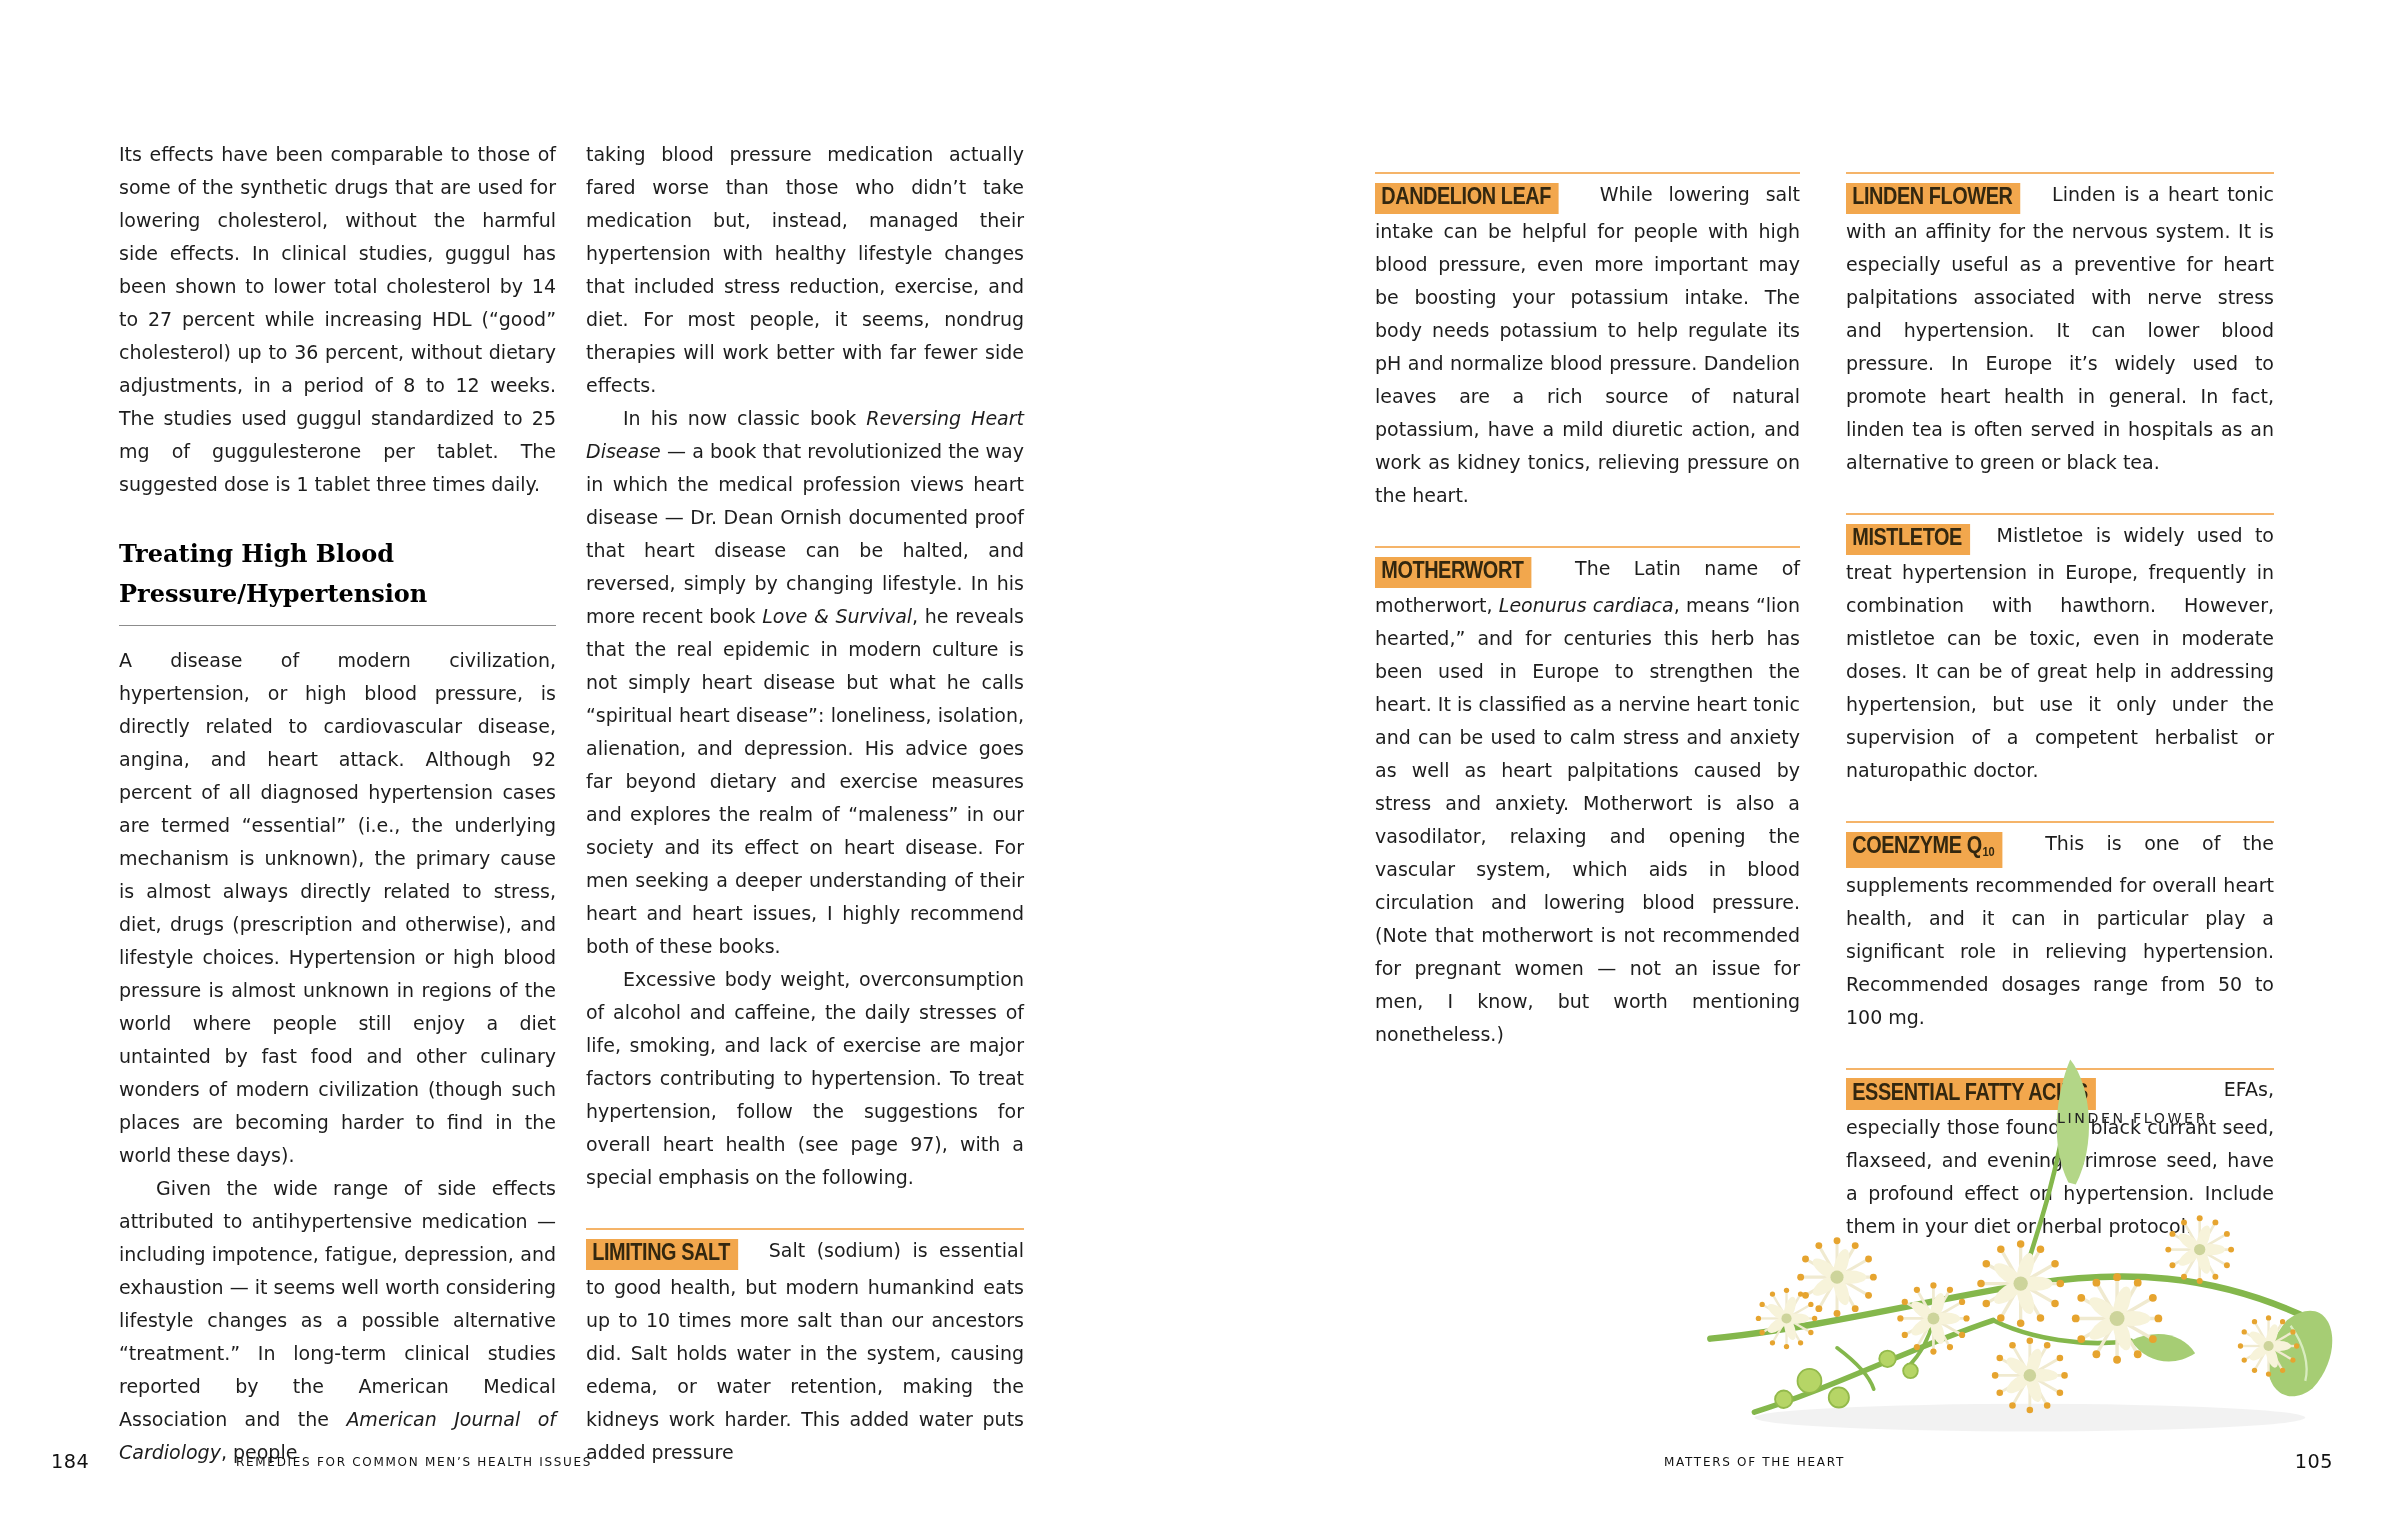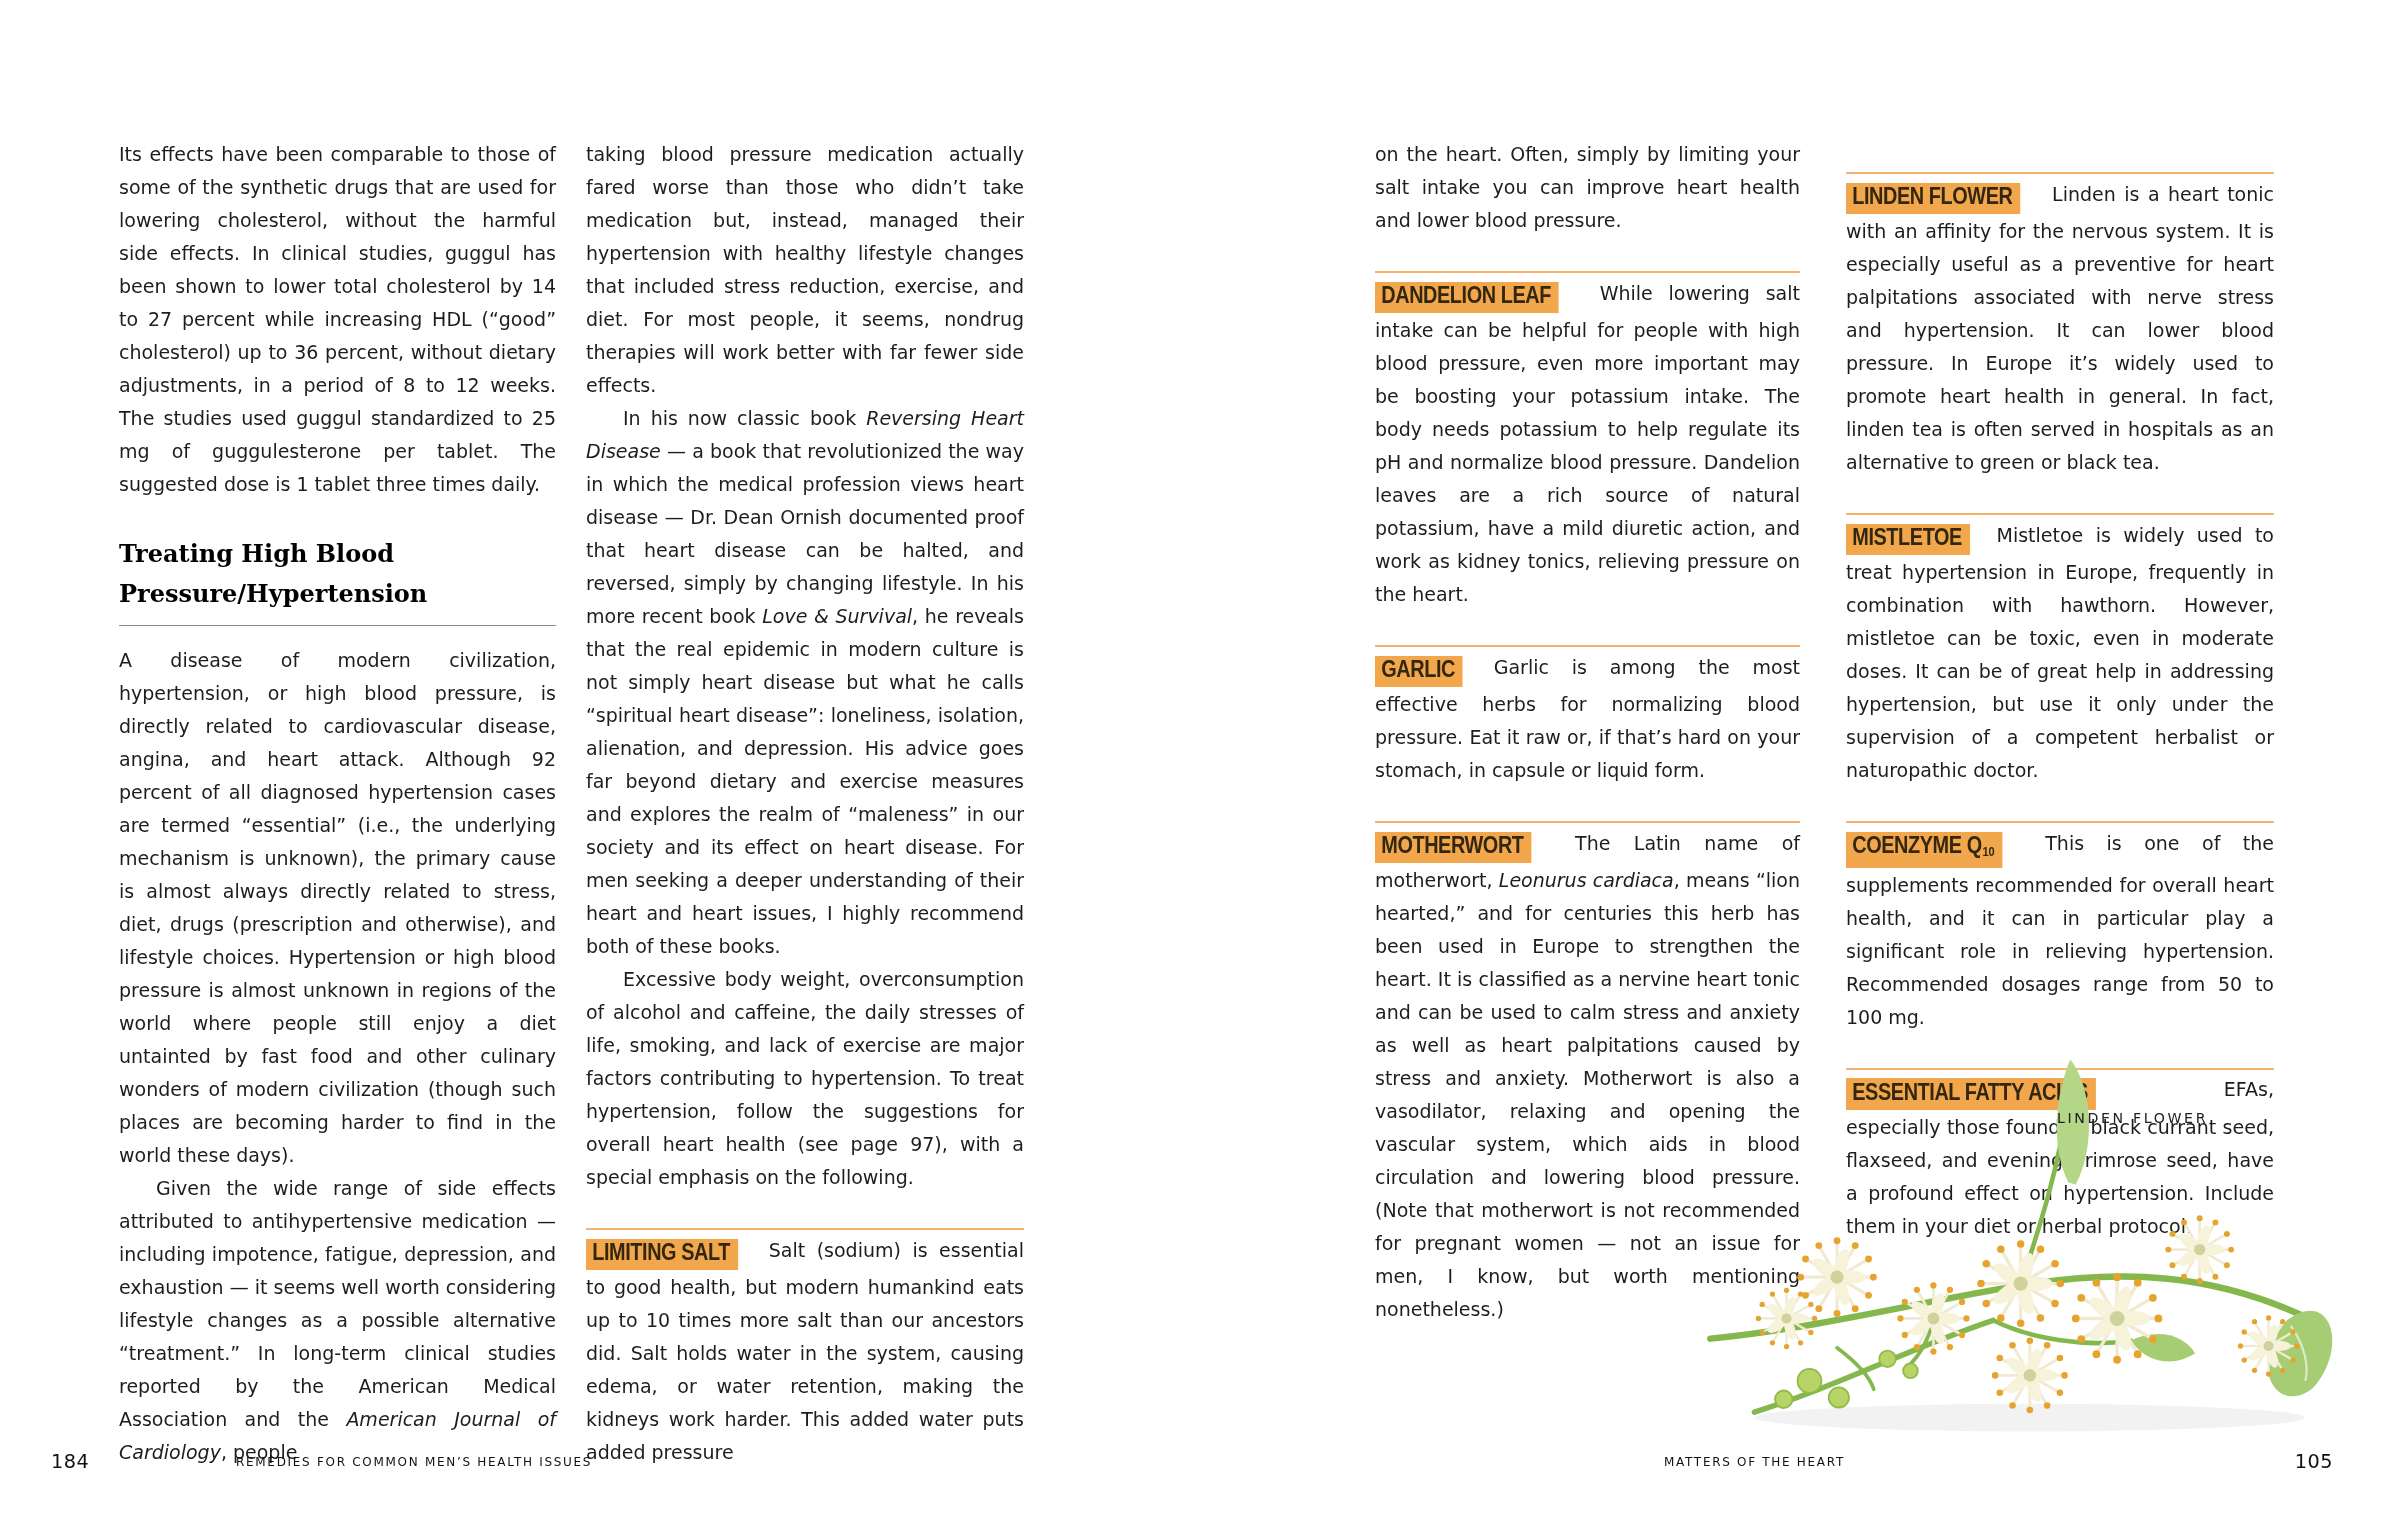--- a/index.html
+++ b/index.html
@@ -66,23 +66,21 @@
         <p class="bp ind"><span>In his now classic book </span><span class="it">Reversing Heart Disease</span><span> — a book that revolutionized the way in which the medical profession views heart disease — Dr. Dean Ornish documented proof that heart disease can be halted, and reversed, simply by changing lifestyle. In his more recent book </span><span class="it">Love &amp; Survival</span><span>, he reveals that the real epidemic in modern culture is not simply heart disease but what he calls “spiritual heart disease”: loneliness, isolation, alienation, and depression. His advice goes far beyond dietary and exercise measures and explores the realm of “maleness” in our society and its effect on heart disease. For men seeking a deeper understanding of their heart and heart issues, I highly recommend both of these books.</span></p>
         <p class="bp ind"><span>Excessive body weight, overconsumption of alcohol and caffeine, the daily stresses of life, smoking, and lack of exercise are major factors contributing to hypertension. To treat hypertension, follow the suggestions for overall heart health (see page 97), with a special emphasis on the following.</span></p>
         <p class="bp sec"><span class="lab"><span class="labt">LIMITING SALT</span></span> <span>Salt (sodium) is essential to good health, but modern humankind eats up to 10 times more salt than our ancestors did. Salt holds water in the system, causing edema, or water retention, making the kidneys work harder. This added water puts added pressure</span></p>
       </div>
     <span class="pagenum">184</span>
     <span class="runhead">REMEDIES FOR COMMON MEN’S HEALTH ISSUES</span>
   </section>
 
   <section class="page" id="page-right">
     <div class="col" style="left:180px;width:425px">
-        <p class="bp"><span>on the heart. Often, simply by limiting your salt intake you can improve heart health and lower blood pressure.</span></p>
         <p class="bp sec"><span class="lab"><span class="labt">DANDELION LEAF</span></span> <span>While lowering salt intake can be helpful for people with high blood pressure, even more important may be boosting your potassium intake. The body needs potassium to help regulate its pH and normalize blood pressure. Dandelion leaves are a rich source of natural potassium, have a mild diuretic action, and work as kidney tonics, relieving pressure on the heart.</span></p>
-        <p class="bp sec"><span class="lab"><span class="labt">GARLIC</span></span> <span>Garlic is among the most effective herbs for normalizing blood pressure. Eat it raw or, if that’s hard on your stomach, in capsule or liquid form.</span></p>
         <p class="bp sec"><span class="lab"><span class="labt">MOTHERWORT</span></span> <span>The Latin name of motherwort, </span><span class="it">Leonurus cardiaca</span><span>, means “lion hearted,” and for centuries this herb has been used in Europe to strengthen the heart. It is classified as a nervine heart tonic and can be used to calm stress and anxiety as well as heart palpitations caused by stress and anxiety. Motherwort is also a vasodilator, relaxing and opening the vascular system, which aids in blood circulation and lowering blood pressure. (Note that motherwort is not recommended for pregnant women — not an issue for men, I know, but worth mentioning nonetheless.)</span></p>
       </div>
     <div class="col" style="left:651px;width:428px">
         <p class="bp sec"><span class="lab"><span class="labt">LINDEN FLOWER</span></span> <span>Linden is a heart tonic with an affinity for the nervous system. It is especially useful as a preventive for heart palpitations associated with nerve stress and hypertension. It can lower blood pressure. In Europe it’s widely used to promote heart health in general. In fact, linden tea is often served in hospitals as an alternative to green or black tea.</span></p>
         <p class="bp sec"><span class="lab"><span class="labt">MISTLETOE</span></span> <span>Mistletoe is widely used to treat hypertension in Europe, frequently in combination with hawthorn. However, mistletoe can be toxic, even in moderate doses. It can be of great help in addressing hypertension, but use it only under the supervision of a competent herbalist or naturopathic doctor.</span></p>
         <p class="bp sec"><span class="lab"><span class="labt">COENZYME Q</span><span class="labsub">10</span></span> <span>This is one of the supplements recommended for overall heart health, and it can in particular play a significant role in relieving hypertension. Recommended dosages range from 50 to 100 mg.</span></p>
         <p class="bp sec"><span class="lab"><span class="labt">ESSENTIAL FATTY ACIDS</span></span> <span>EFAs, especially those found in black currant seed, flaxseed, and evening primrose seed, have a profound effect on hypertension. Include them in your diet or herbal protocol.</span></p>
       </div>
 
     <div class="fig">

